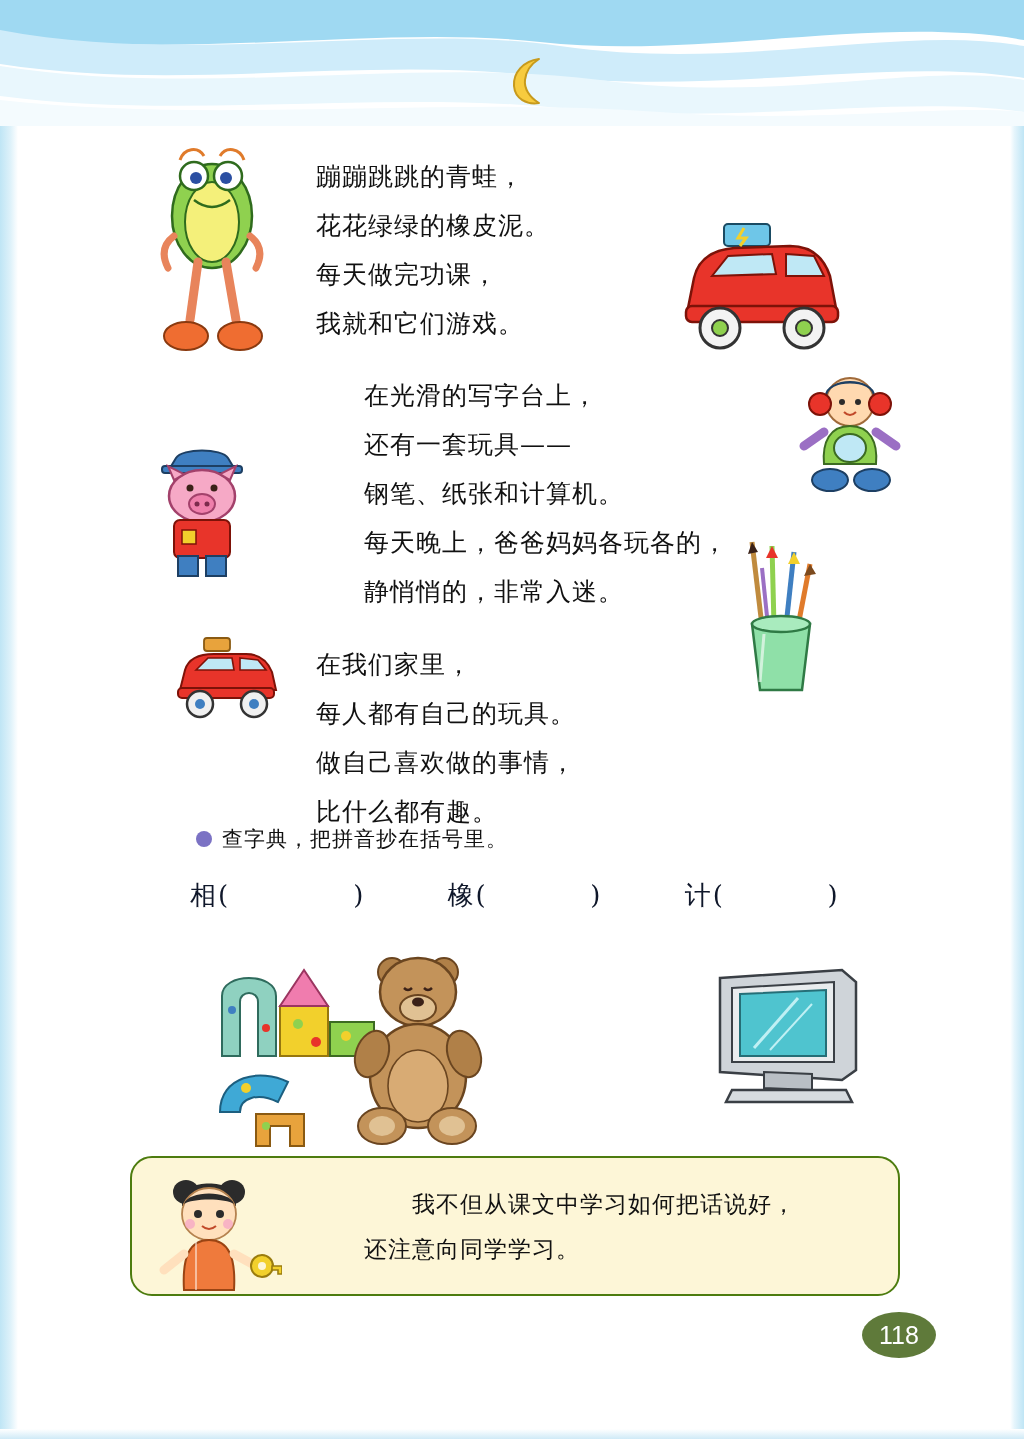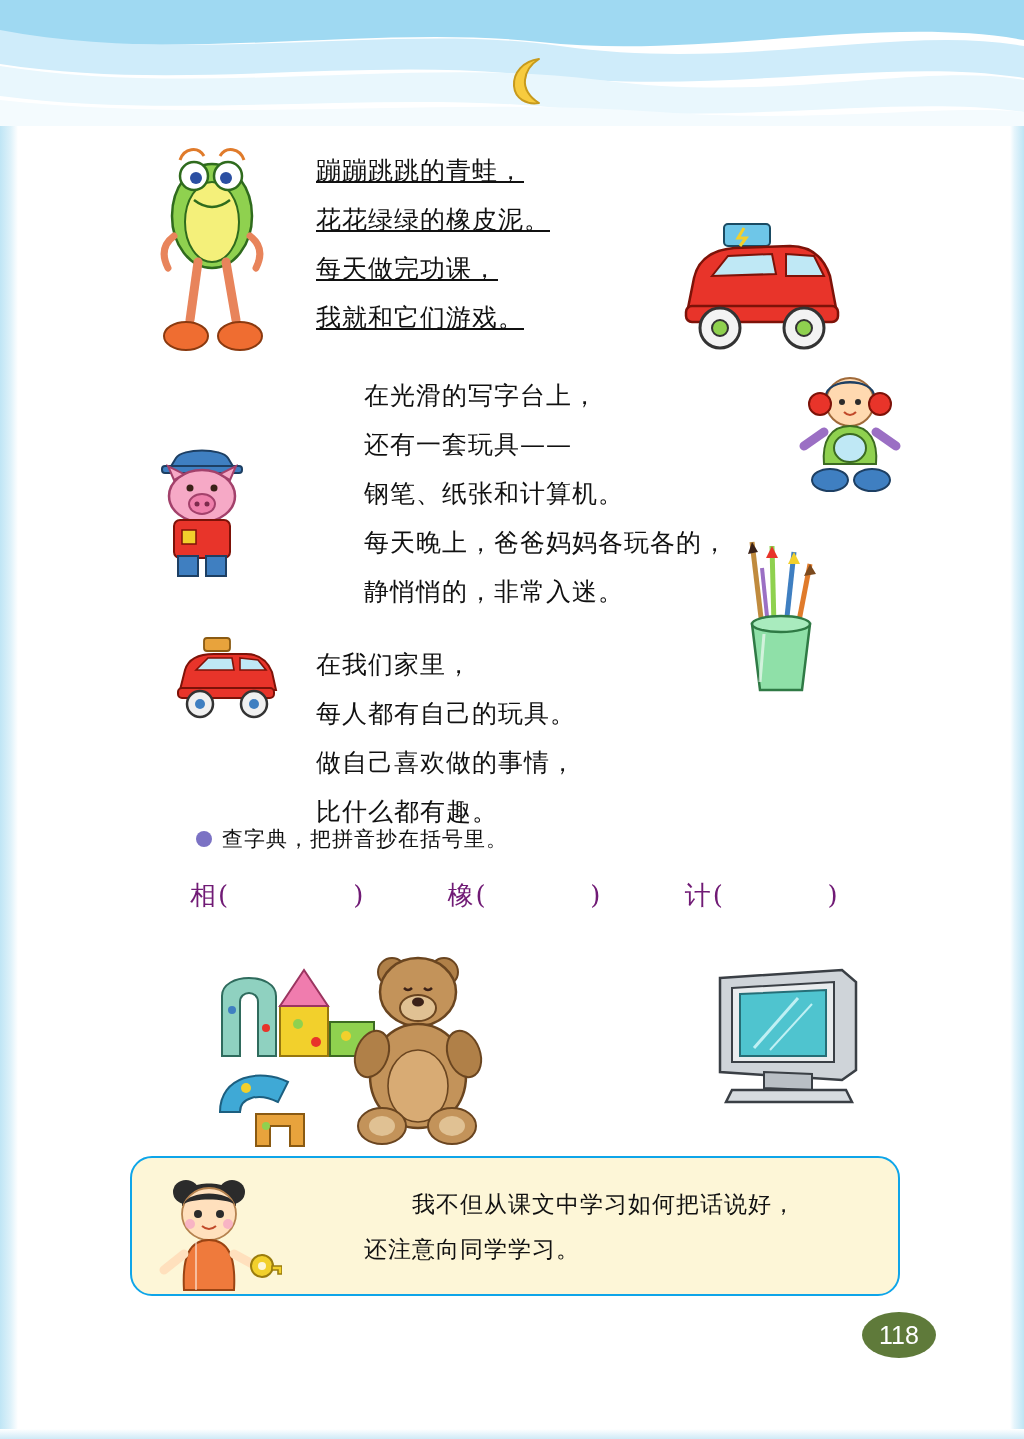--- a/index.html
+++ b/index.html
@@ -56,21 +56,21 @@
 
   .poem {
     position: absolute;
     font-family: "DejaVu Serif", "Liberation Serif", serif;
     font-size: 25px;
     line-height: 49px;
     color: #111;
     letter-spacing: 1px;
     white-space: pre;
   }
-  .stanza1 { left: 316px; top: 20px; text-decoration: underline; }
+  .stanza1 { left: 316px; top: 26px; }
   .stanza2 { left: 316px; top: 245px; margin-left: 48px; }
   .stanza3 { left: 316px; top: 514px; }
 
   
   .exercise {
     position: absolute;
     left: 196px; top: 699px;
     display: flex;
     align-items: center;
     gap: 10px;
@@ -86,21 +86,21 @@
     font-family: "DejaVu Sans", "Liberation Sans", sans-serif;
     font-size: 21px;
     color: #111;
     letter-spacing: 1px;
   }
   .blanks {
     position: absolute;
     left: 190px; top: 752px;
     font-family: "DejaVu Serif", "Liberation Serif", serif;
     font-size: 26px;
-    color: #701a75;
+    color: #0f172a;
     white-space: pre;
     letter-spacing: 2px;
   }
 
   
   .pic { position: absolute; }
 
   
   .pic-frog { left: 150px; top: 18px; width: 124px; height: 222px; }
   
@@ -117,21 +117,21 @@
   .pic-bear { left: 206px; top: 810px; width: 290px; height: 218px; }
   
   .pic-monitor { left: 706px; top: 838px; width: 168px; height: 148px; }
 
   
   .note-box {
     position: absolute;
     left: 130px; top: 1030px;
     width: 770px; height: 140px;
     background: #fdf6d7;
-    border: 2px solid #0ea5e9;
+    border: 2px solid #4d7c0f;
     border-radius: 22px;
   }
   .note-girl {
     position: absolute;
     left: 24px; top: 8px;
     width: 126px; height: 128px;
   }
   .note-text {
     position: absolute;
     left: 232px; top: 24px;

